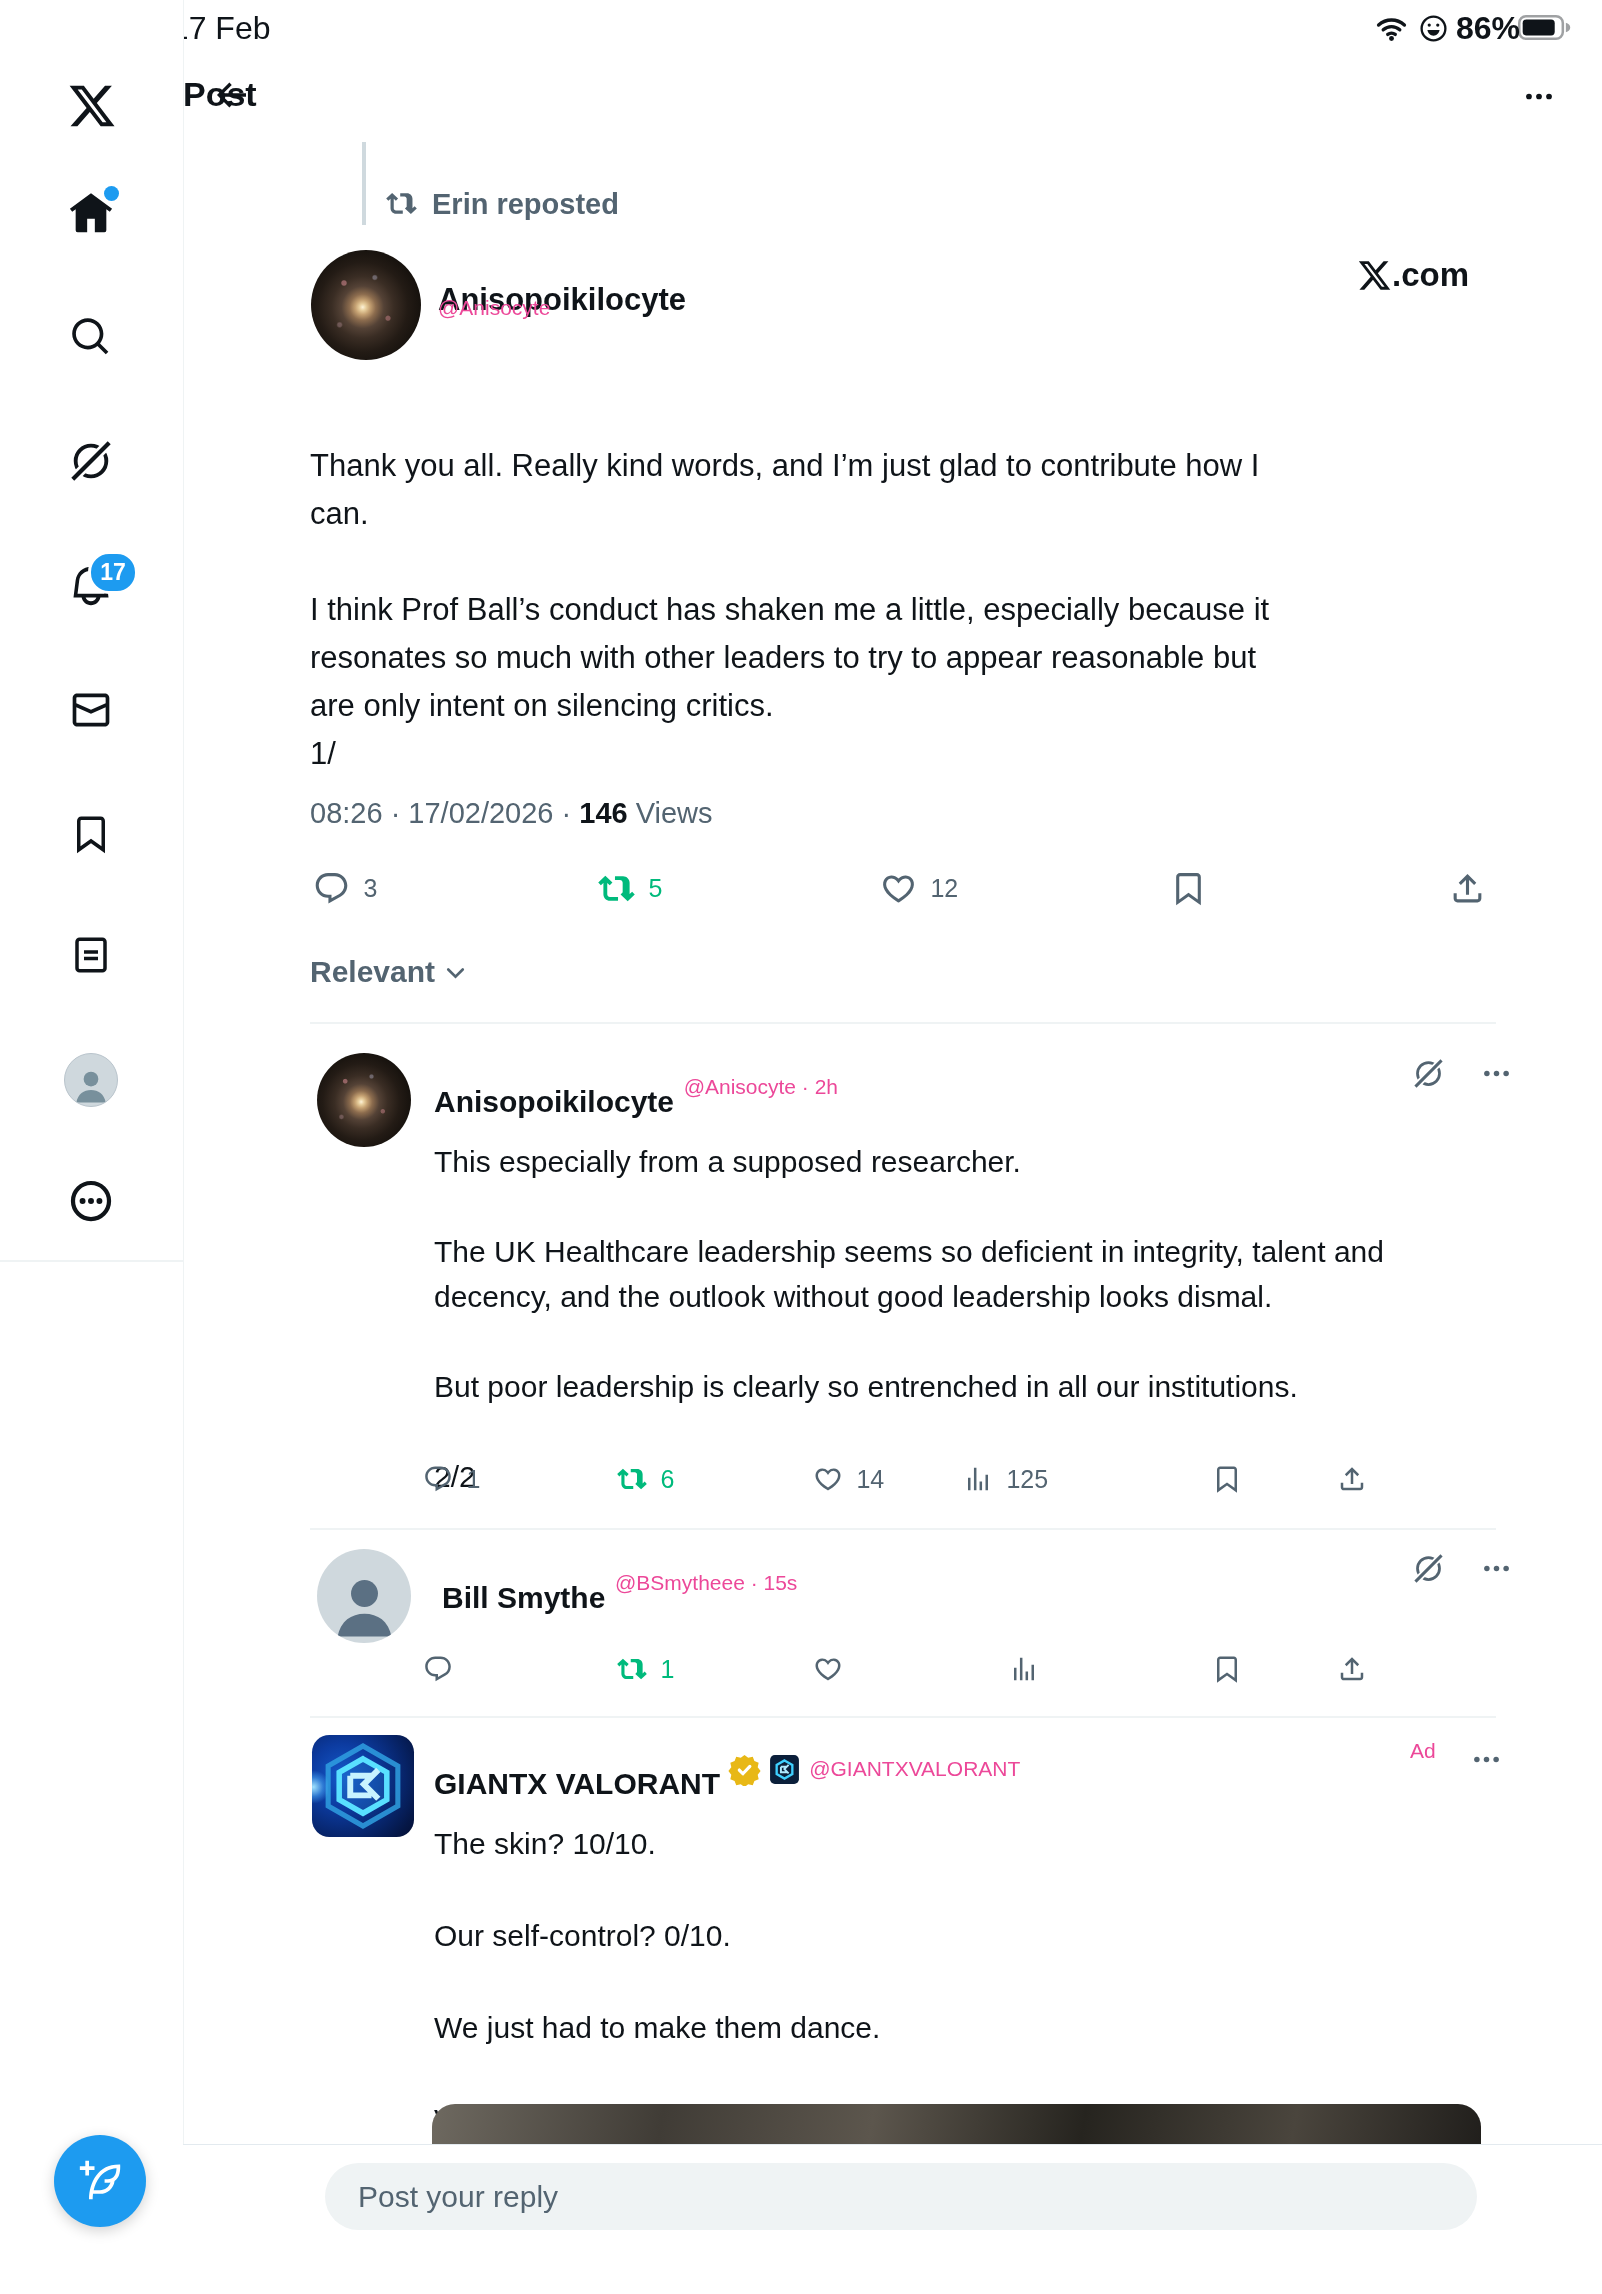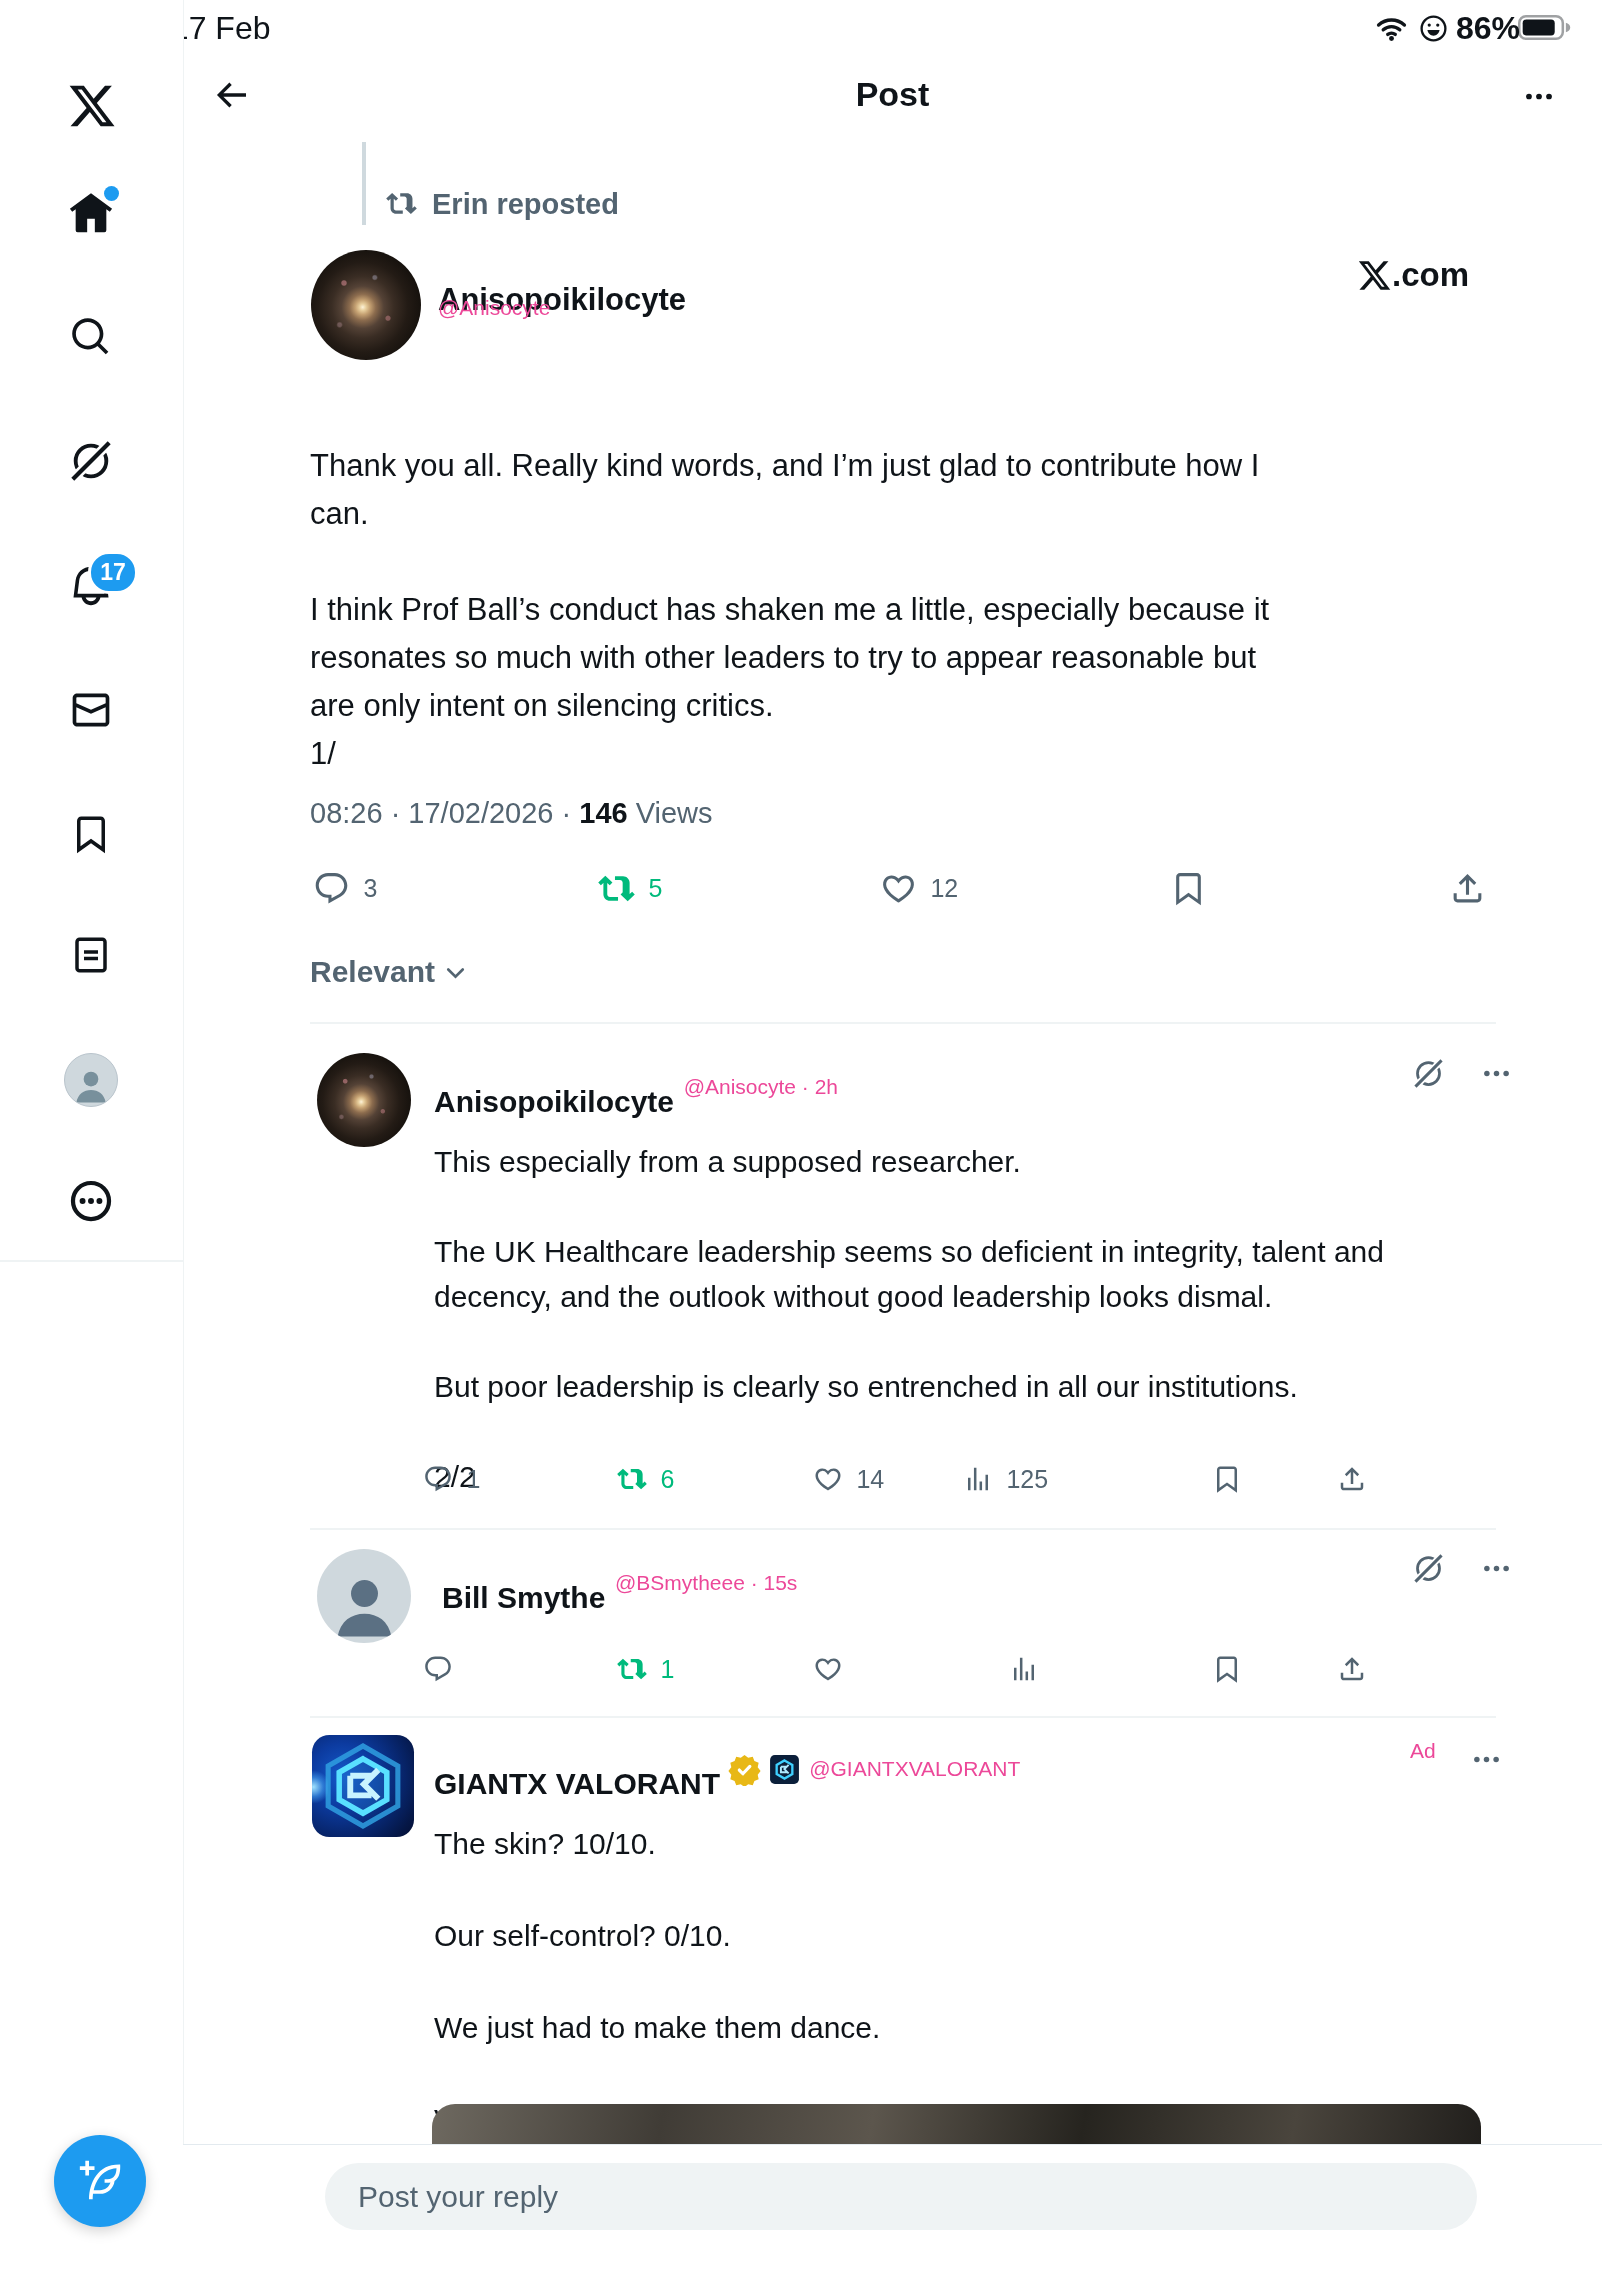--- a/index.html
+++ b/index.html
@@ -40,21 +40,21 @@
     display:flex;align-items:center;justify-content:center;box-shadow:0 3.8px 13.4px rgba(0,0,0,.18);z-index:6;}
   #replypill{position:absolute;left:325px;top:2163px;width:1152px;height:67px;border-radius:35px;background:#eff3f4;
     display:flex;align-items:center;padding:0 33px;box-sizing:border-box;z-index:5;}
   #replypill span{font-size:30px;color:#536471;}
   #admedia{position:absolute;left:432px;top:2104px;width:1049px;height:42px;border-radius:23px 23px 0 0;
     background:linear-gradient(100deg,#6e6960 0%,#403c36 22%,#5c564d 42%,#26241f 62%,#4a453d 82%,#211f1c 100%);}
   #adavatar{position:absolute;left:312px;top:1735px;width:102px;height:102px;border-radius:17.3px;overflow:hidden;
     background:radial-gradient(circle at 30% 40%, #1559c9 0%, #0c3ba0 34%, #082873 60%, #051747 85%, #040f33 100%);}
   #adavatar:before{content:"";position:absolute;left:-13.4px;top:33px;width:29px;height:38px;background:radial-gradient(circle,#9fe2ff 0%,rgba(80,180,255,.5) 40%,transparent 70%);}
   #statusbar{position:absolute;left:0;top:0;width:1602px;height:56px;}
-  #header-title{position:absolute;left:183px;right:0;top:75px;text-align:center;font-size:34px;font-weight:700;}
+  #header-title{position:absolute;left:183px;right:0;top:75px;text-align:left;font-size:34px;font-weight:700;}
 </style>
 </head>
 <body>
 
 <svg width="0" height="0" style="position:absolute">
   <defs>
     <symbol id="i-x" viewBox="0 0 24 24">
         <path fill="currentColor" d="M18.244 2.25h3.308l-7.227 8.26 8.502 11.24H16.17l-5.214-6.817L4.99 21.75H1.68l7.73-8.835L1.254 2.25H8.08l4.713 6.231zm-1.161 17.52h1.833L7.084 4.126H5.117z"></path>
       </symbol>
     <symbol id="i-back" viewBox="0 0 24 24">

